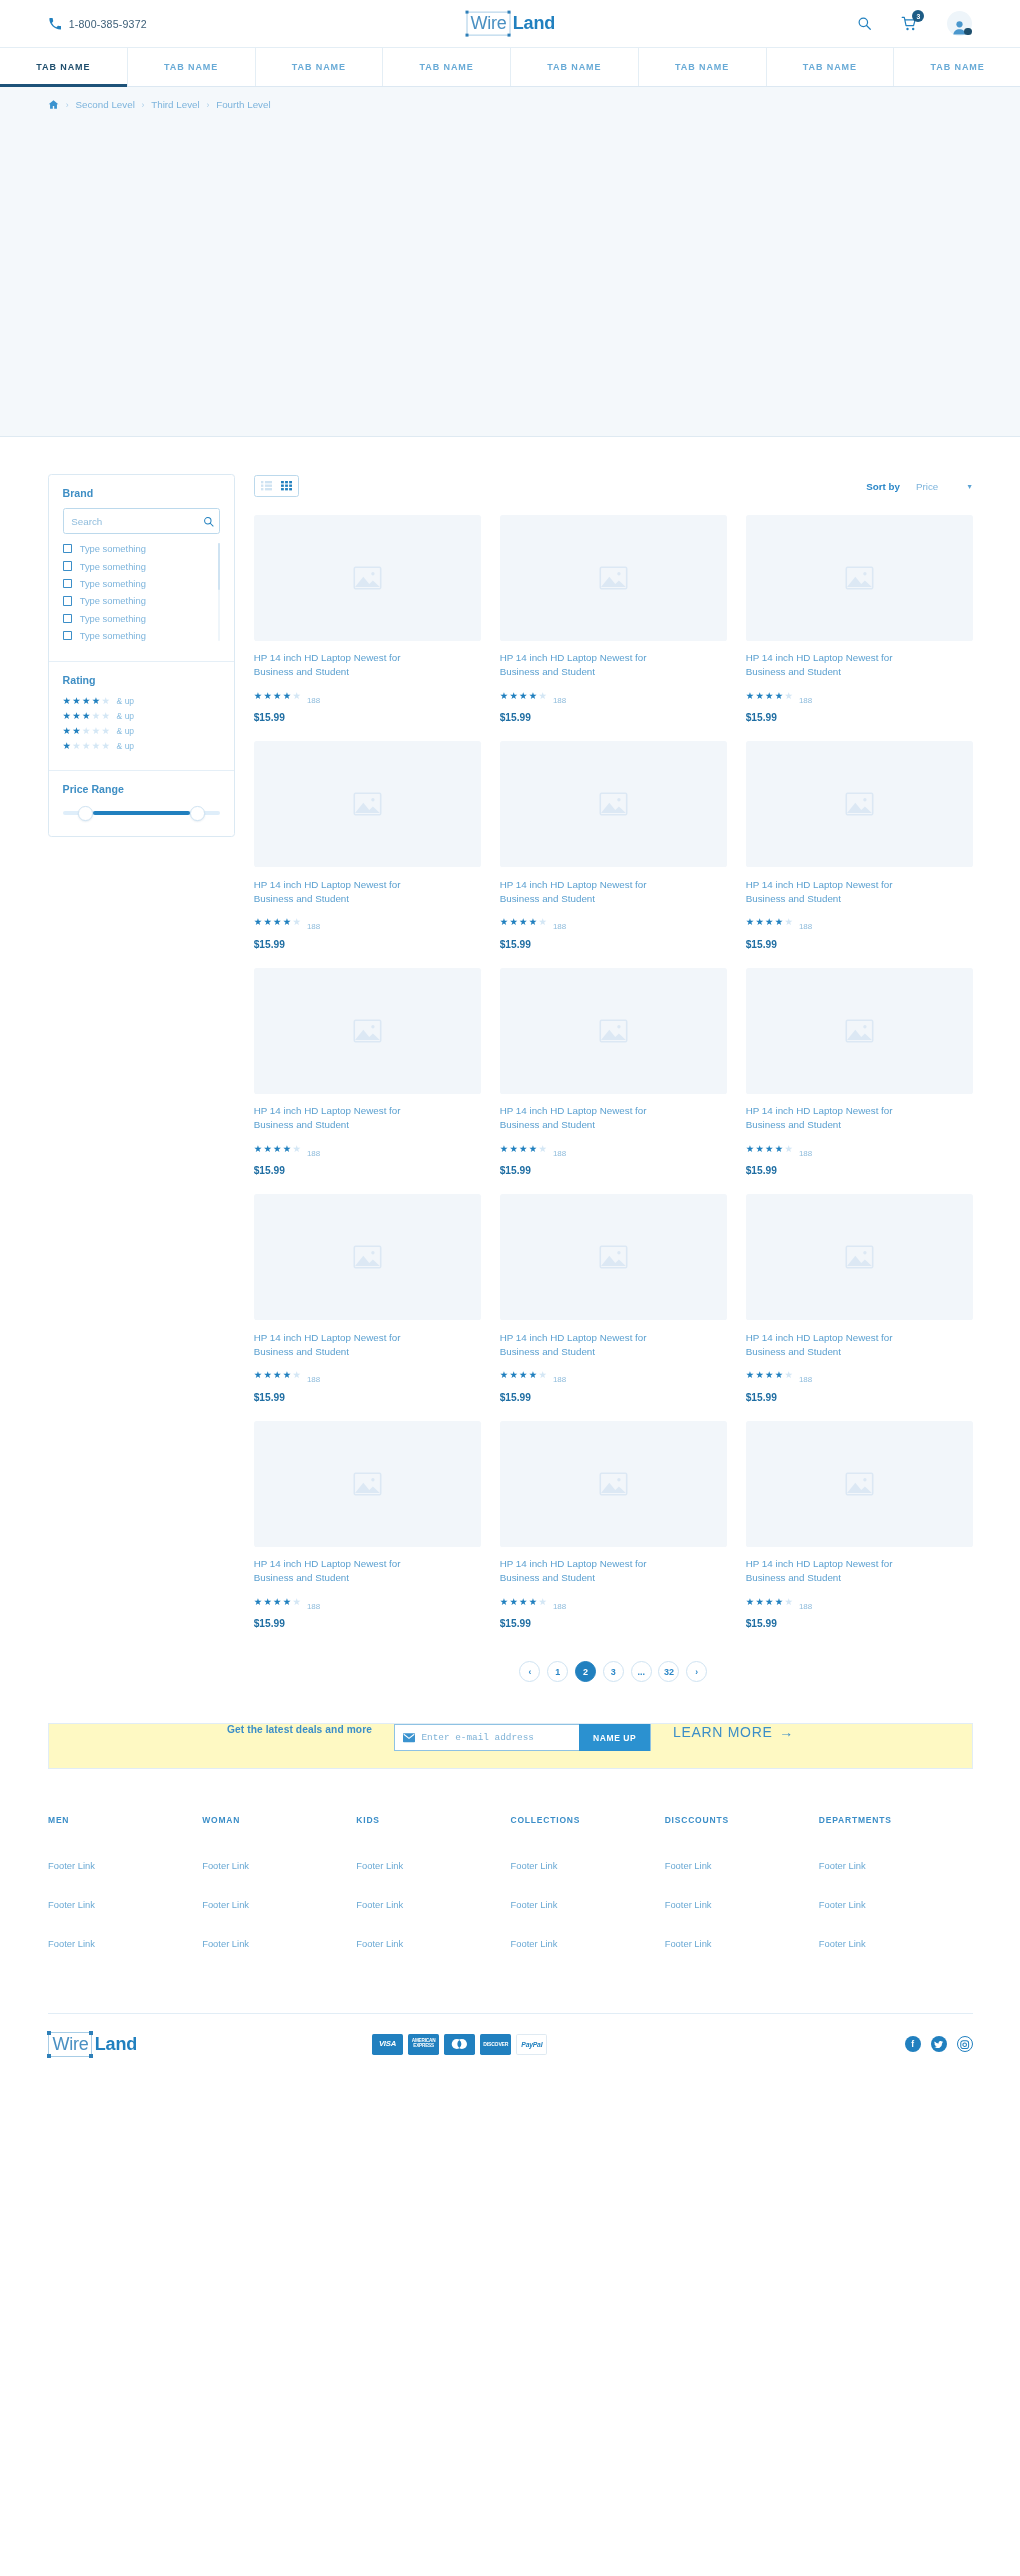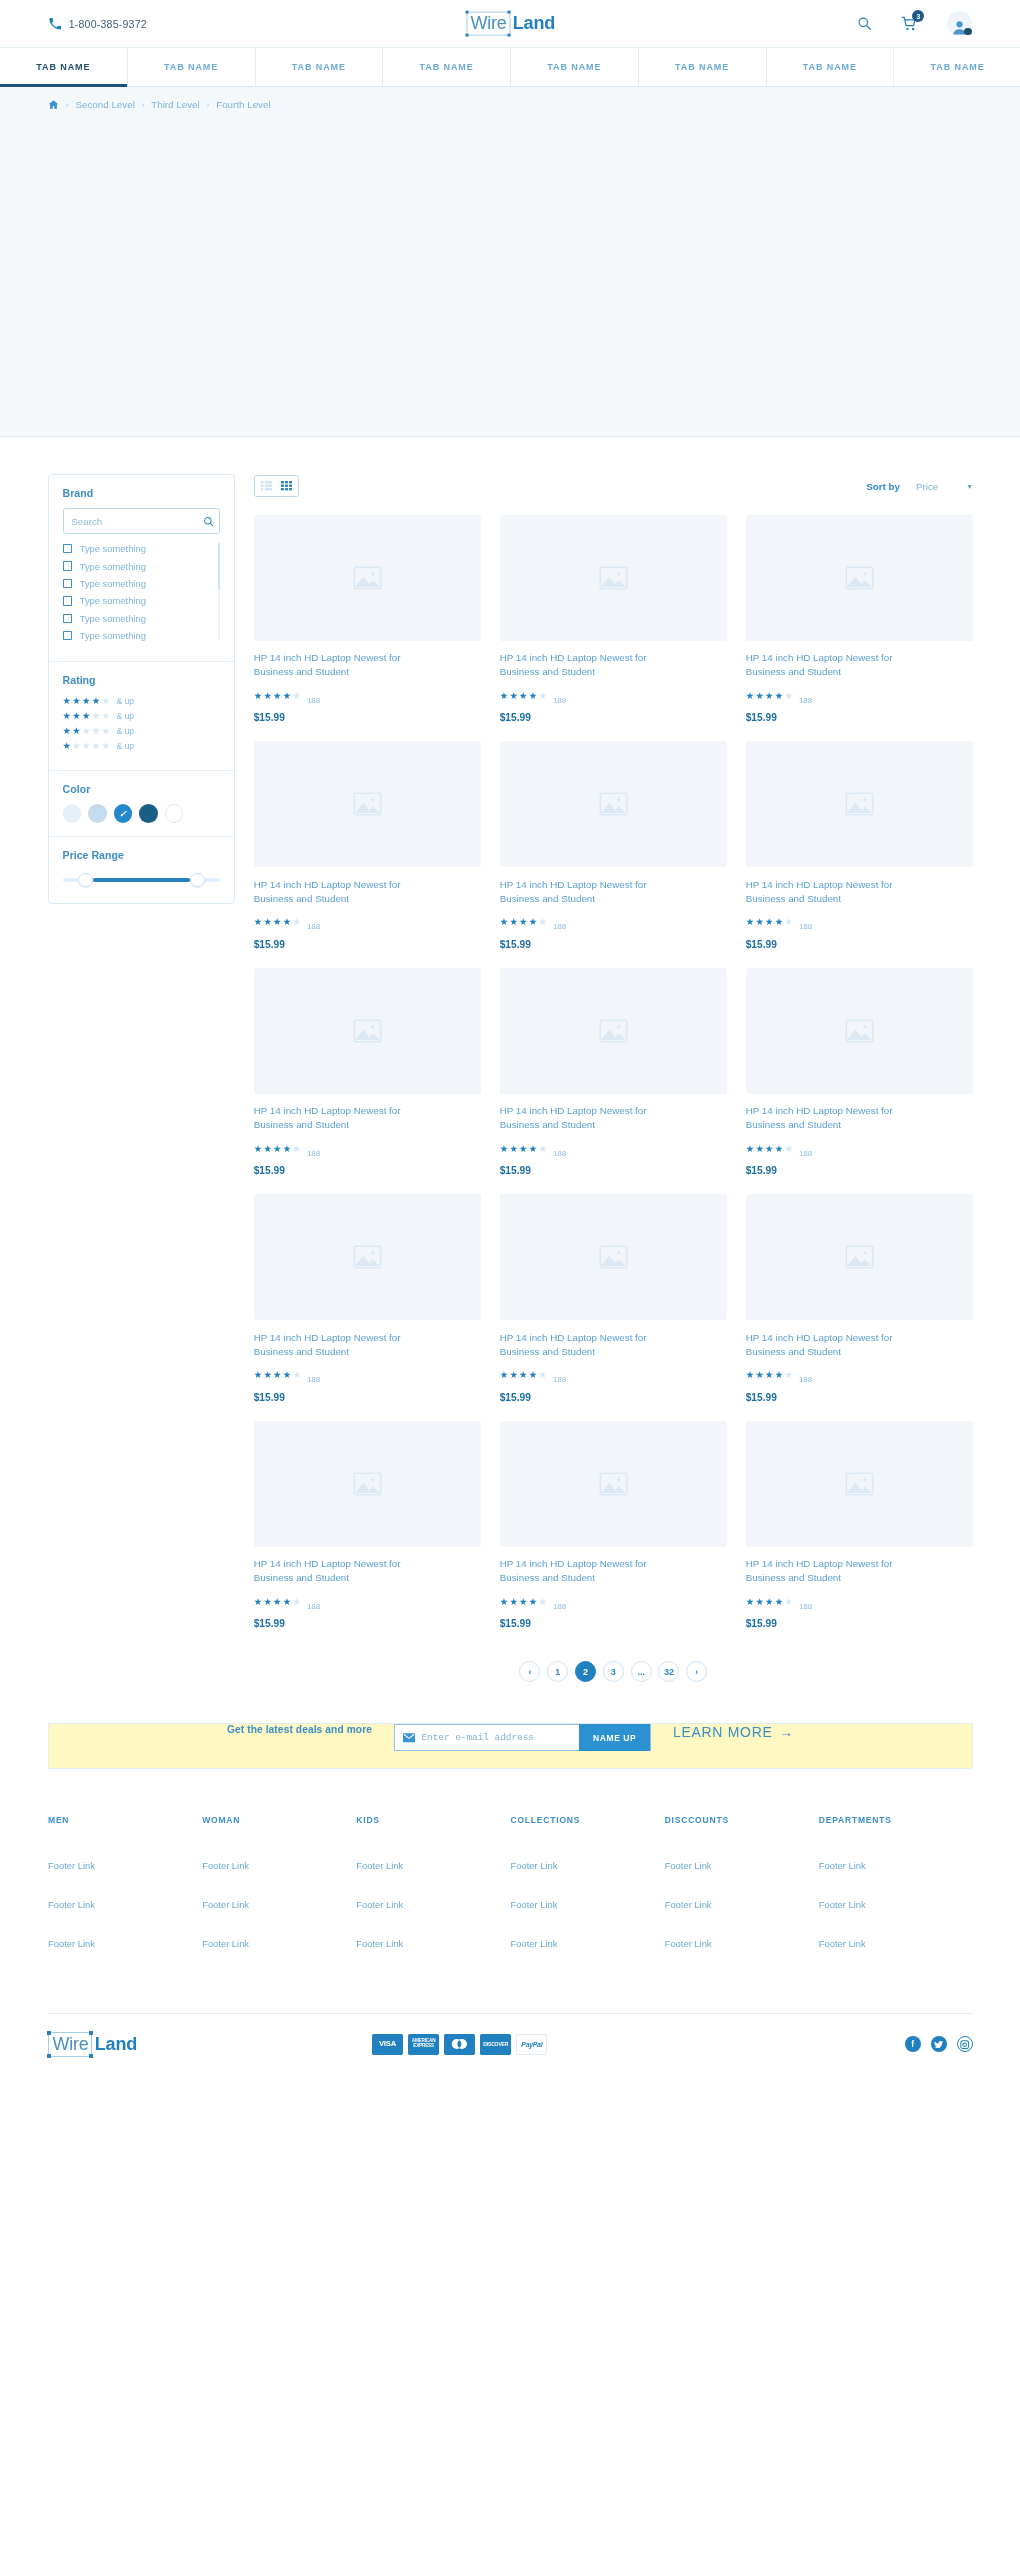--- a/index.html
+++ b/index.html
@@ -429,32 +429,20 @@
             <span class="st-on">★</span>
             <span class="st-off">★</span>
             <span class="st-off">★</span>
             <span class="st-off">★</span>
             <span class="st-off">★</span>
           </span>
         <span class="rate-up">&amp; up</span>
       </div>
     </div>
 
-    <div class="f-sec">
-      <div class="f-title">Color</div>
-      <div class="swatches">
-        <i class="sw" style="background:#e7f0f8"></i>
-        <i class="sw" style="background:#c5dcef"></i>
-        <i class="sw" style="background:#2489ca">
-            <span class="sw-check">✓</span>
-          </i>
-        <i class="sw" style="background:#1b5e85"></i>
-        <i class="sw" style="background:#ffffff;border:0.9px solid #dfeaf2"></i>
-      </div>
-    </div>
 
 
     <div class="f-sec">
       <div class="f-title">Price Range</div>
       <div class="slider">
         <i class="slider-rail"></i>
         <i class="slider-fill"></i>
         <i class="knob knob-l"></i>
         <i class="knob knob-r"></i>
       </div>
@@ -887,21 +875,21 @@
   <div class="logo-wrap" style="position:static;transform:none;">
     <span class="logo-box">
       <i class="logo-handle lh-tl"></i><i class="logo-handle lh-tr"></i>
       <i class="logo-handle lh-bl"></i><i class="logo-handle lh-br"></i>
       <span class="logo-light">Wire</span>
     </span>
     <span class="logo-bold">Land</span>
   </div>
 
   <div class="pay-row">
-    <span class="pay" style="font-size:7.7px;">VISA</span>
+    <span class="pay" style="font-size:7.7px;font-style:italic;">VISA</span>
     <span class="pay" style="font-size:4.7px;">AMERICAN EXPRESS</span>
     <span class="pay mc">
       <svg width="18.7" height="12" viewBox="0 0 22 14">
           <circle cx="8" cy="7" r="6" fill="#fff"></circle>
           <circle cx="14" cy="7" r="6" fill="#fff"></circle>
           <path d="M11 2.2a6 6 0 0 0 0 9.6 6 6 0 0 0 0-9.6z" fill="#2180bf"></path>
         </svg>
     </span>
     <span class="pay" style="font-size:5.1px;">DISCOVER</span>
     <span class="pay paypal">PayPal</span>

